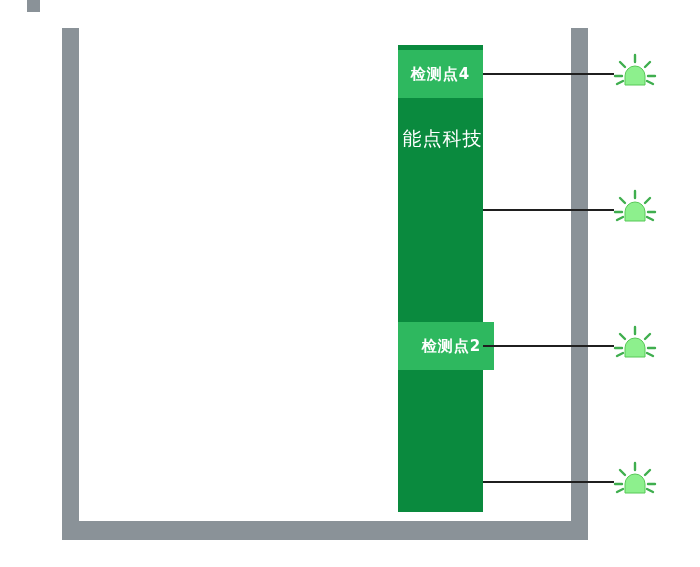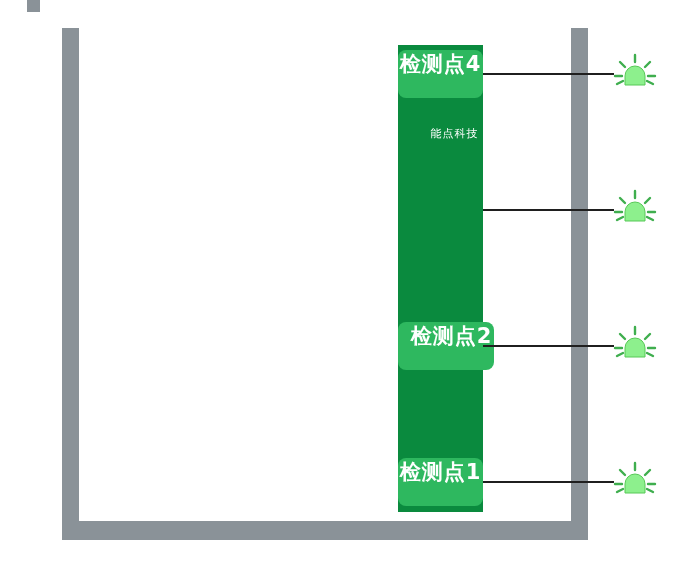--- a/index.html
+++ b/index.html
@@ -17,32 +17,32 @@
   .wall-right{left:571px;top:28px;width:17px;height:512px;}
   .floor{position:absolute;left:62px;top:521px;width:526px;height:19px;background:var(--wall-gray,#8a9298);}
   
   .green-bar{
     position:absolute;left:398px;top:45px;width:85px;height:467px;
     background:var(--bar-dark-green,#0a8a3e);
   }
   .segment{
     position:absolute;left:398px;width:85px;height:48px;
     background:var(--segment-green,#2eb85f);
-    display:flex;align-items:flex-start;justify-content:center;
+    display:flex;align-items:center;justify-content:center;
     color:var(--label-text,#ffffff);
-    font-size:21px;font-weight:700;letter-spacing:1px;border-radius:8px;
+    font-size:15px;font-weight:700;letter-spacing:1px;
   }
   .seg-p0{top:50px;}
   .seg-p1{top:186px;}
   .seg-p2{top:322px;padding-left:11px;}
   .seg-p3{top:458px;}
   .brand{
-    position:absolute;left:412px;top:126px;width:85px;
+    position:absolute;left:400px;top:126px;width:85px;
     text-align:center;color:var(--label-text,#ffffff);
-    font-size:11px;letter-spacing:1px;
+    font-size:19px;letter-spacing:1px;
   }
   
   .connector{
     position:absolute;left:483px;width:131px;height:2px;
     background:var(--line-color,#1f1f1f);
   }
   .line-p0{top:73px;}
   .line-p1{top:209px;}
   .line-p2{top:345px;}
   .line-p3{top:481px;}
@@ -114,23 +114,20 @@
       <line class="ray" x1="36" y1="23" x2="43" y2="23"></line>
       <line class="ray" x1="23" y1="2" x2="23" y2="9"></line>
       <line class="ray" x1="8" y1="9" x2="13" y2="14"></line>
       <line class="ray" x1="38" y1="9" x2="33" y2="14"></line>
       <line class="ray" x1="5" y1="31" x2="11" y2="28"></line>
       <line class="ray" x1="41" y1="31" x2="35" y2="28"></line>
       <path class="dome" d="M13 32 v-9 a10 10 0 0 1 20 0 v9 z"></path>
     </svg>
   </div>
 
-  <div class="segment seg-p3">
-    <span>检测点1</span>
-  </div>
   <div class="connector line-p3"></div>
   <div class="led led-p3">
     <svg viewBox="0 0 46 42" aria-hidden="true">
       <line class="ray" x1="3" y1="23" x2="10" y2="23"></line>
       <line class="ray" x1="36" y1="23" x2="43" y2="23"></line>
       <line class="ray" x1="23" y1="2" x2="23" y2="9"></line>
       <line class="ray" x1="8" y1="9" x2="13" y2="14"></line>
       <line class="ray" x1="38" y1="9" x2="33" y2="14"></line>
       <line class="ray" x1="5" y1="31" x2="11" y2="28"></line>
       <line class="ray" x1="41" y1="31" x2="35" y2="28"></line>

